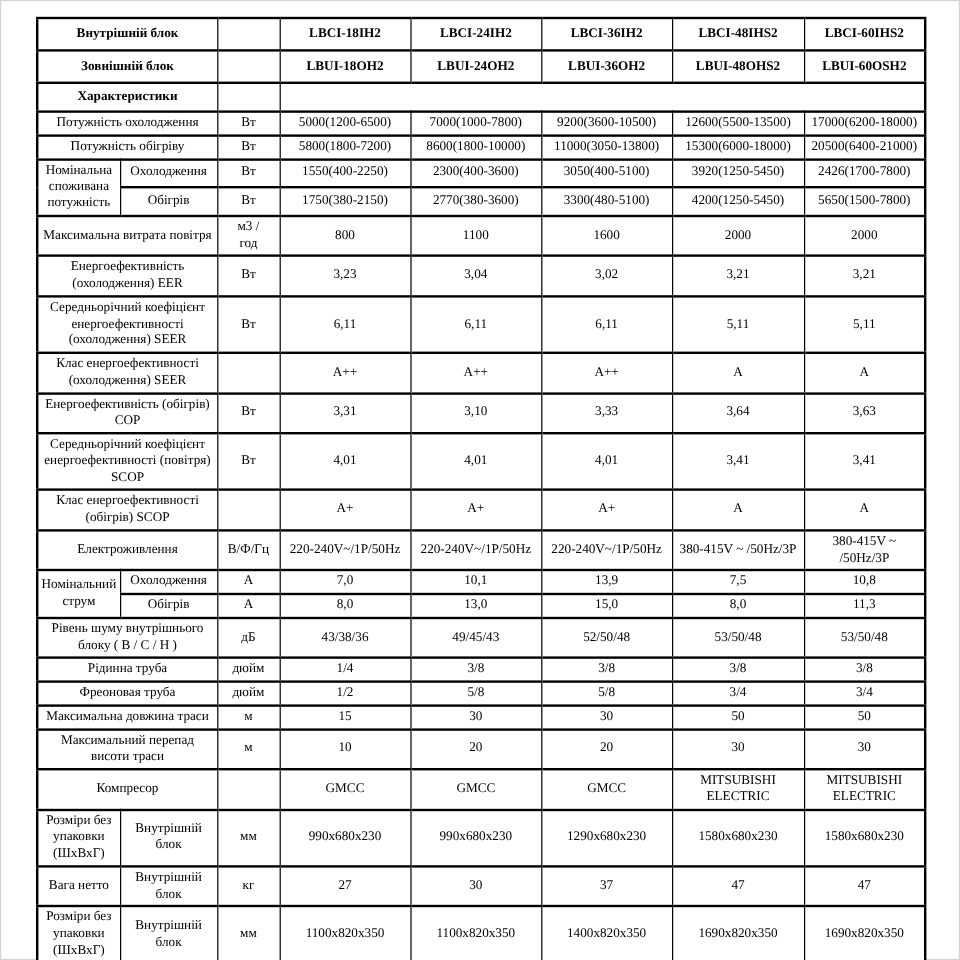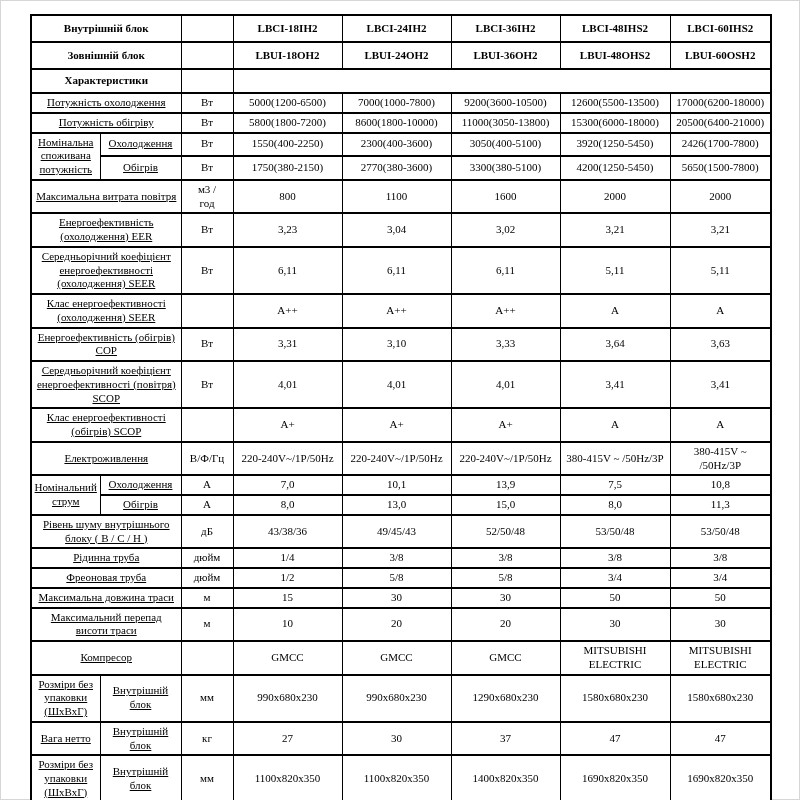--- a/index.html
+++ b/index.html
@@ -42,21 +42,21 @@
   }
   td.section-label {
     font-weight: bold;
     font-size: 11.5px;
     margin-top: 44px;
   }
   tr.hdr-row { height: 27px; }
   tr.sect-row { height: 24px; }
   td.unit { white-space: pre-line; padding: 1px 1px; font-family: Liberation Serif, serif; }
   td.val { padding: 1px 1px; }
-  td.lbl, td.sub { padding: 1px 2px; text-decoration: underline; }
+  td.lbl, td.sub { padding: 1px 2px; }
 </style>
 </head>
 <body>
 
 <div class="page">
   <table class="spec">
     <colgroup>
       <col style="width:69px">
       <col style="width:81px">
       <col style="width:52px">
@@ -118,21 +118,21 @@
           <td class="val">2300(400-3600)</td>
           <td class="val">3050(400-5100)</td>
           <td class="val">3920(1250-5450)</td>
           <td class="val">2426(1700-7800)</td>
         </tr>
         <tr>
           <td class="sub">Обігрів</td>
           <td class="unit">Вт</td>
           <td class="val">1750(380-2150)</td>
           <td class="val">2770(380-3600)</td>
-          <td class="val">3300(380-5100)</td>
+          <td class="val">3300(480-5100)</td>
           <td class="val">4200(1250-5450)</td>
           <td class="val">5650(1500-7800)</td>
         </tr>
         <tr>
           <td colspan="2" class="lbl">Максимальна витрата повітря</td>
           <td class="unit">м3 /
 год</td>
           <td class="val">800</td>
           <td class="val">1100</td>
           <td class="val">1600</td>

